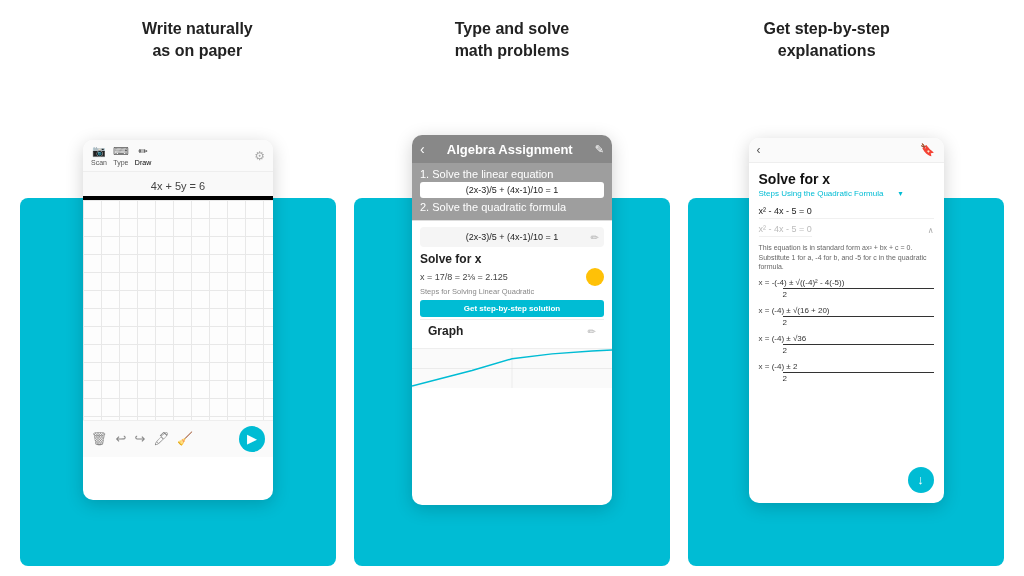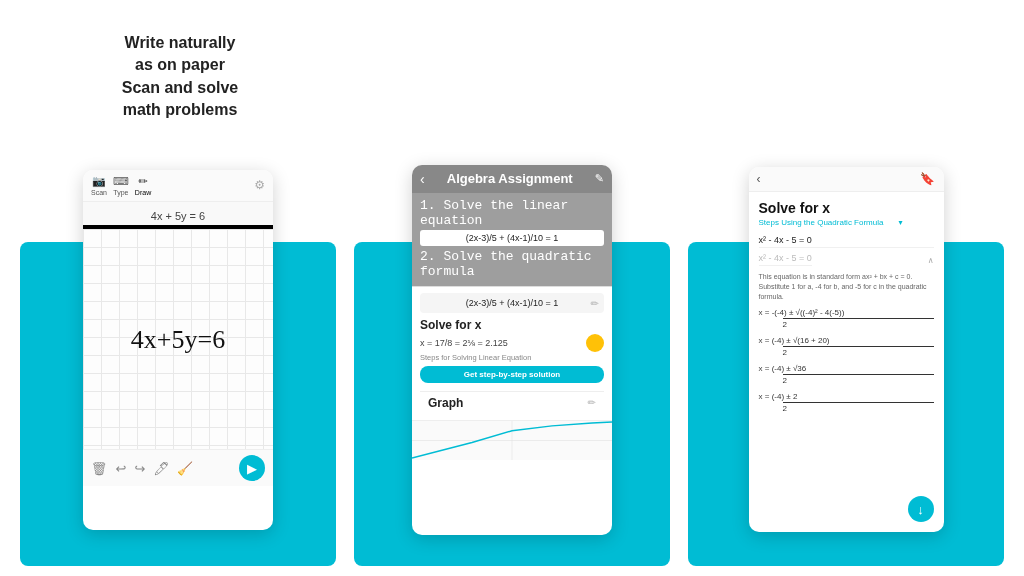--- a/index.html
+++ b/index.html
@@ -9,23 +9,22 @@
       background: #ffffff;
       font-family: 'Segoe UI', Arial, sans-serif;
       display: flex;
       flex-direction: column;
       overflow: hidden;
     }
 
     .top-header {
       display: flex;
       justify-content: space-around;
-      padding: 32px 40px 12px;
+      padding: 18px 40px 12px;
       background: #fff;
-      flex-direction: column;
     }
 
     .header-item {
       text-align: center;
       flex: 1;
       font-size: 16px;
       font-weight: 600;
       color: #222;
       line-height: 1.4;
       max-width: 280px;
@@ -193,24 +192,23 @@
     }
     .p2-edit-icon {
       color: #fff;
       font-size: 11px;
     }
     .phone2-assignment-box {
       background: #9e9e9e;
       padding: 5px 8px;
     }
     .assignment-problem {
-      font-size: 13px;
+      font-size: 11px;
       color: #fff;
       margin-bottom: 2px;
-      font-family: Liberation Mono, monospace;
     }
     .p2-equation-highlight {
       background: #fff;
       border-radius: 3px;
       padding: 3px 6px;
       font-size: 9px;
       color: #222;
       text-align: center;
       margin: 2px 0;
     }
@@ -259,26 +257,26 @@
       display: inline-block;
     }
     .p2-steps-label {
       font-size: 7.5px;
       color: #888;
       margin-bottom: 4px;
     }
     .p2-step-btn {
       background: #00bcd4;
       color: #fff;
-      border-radius: 8px;
+      border-radius: 3px;
       padding: 4px 0;
       text-align: center;
       font-size: 8px;
       font-weight: 600;
-      margin-bottom: 8px;
+      margin-bottom: 2px;
       cursor: pointer;
     }
     .p2-graph-header {
       display: flex;
       align-items: center;
       justify-content: space-between;
       padding: 4px 8px;
       border-top: 1px solid #eee;
     }
     .p2-graph-label {
@@ -379,22 +377,26 @@
   </style>
 </head>
 <body>
 
 <div class="top-header">
   <div class="header-item">
     <span style="white-space:pre-line">Write naturally
 as on paper</span>
   </div>
   <div class="header-item">
-    <span style="white-space:pre-line">Scan and solve
+    <span style="white-space:pre-line">Type and solve
 math problems</span>
+  </div>
+  <div class="header-item">
+    <span style="white-space:pre-line">Get step-by-step
+explanations</span>
   </div>
 </div>
 
 <div class="panels-row">
 
   <div class="panel-wrap">
     <div class="teal-bg"></div>
     <div class="phone phone1">
 
       <div class="phone1-toolbar">
@@ -415,21 +417,20 @@
         <span style="font-size:12px;color:#aaa;">⚙</span>
       </div>
 
       <div class="phone1-typed">
         <div>4x + 5y = 6</div>
       </div>
 
       <div class="phone1-canvas">
         <div class="grid-bg"></div>
         <div class="handwriting">
-          <span class="hw-line">4x+5y=6</span>
         </div>
       </div>
 
       <div class="phone1-bottom">
         <div class="p1-bottom-icons">
           <span>🗑</span>
           <span>↩</span>
           <span>↪</span>
           <span style="font-size:13px;">🖊</span>
           <span style="font-size:13px;">🧹</span>
@@ -462,21 +463,21 @@
       <div class="phone2-solve-section">
         <div class="p2-equation-main">
           <span>(2x-3)/5 + (4x-1)/10 = 1</span>
           <span class="p2-pencil">✏</span>
         </div>
         <div class="p2-solve-label">Solve for x</div>
         <div class="p2-solve-value">
           <span>x = 17/8 = 2⅛ = 2.125</span>
           <span class="p2-yellow-dot"></span>
         </div>
-        <div class="p2-steps-label">Steps for Solving Linear Equation</div>
+        <div class="p2-steps-label">Steps for Solving Linear Quadratic</div>
         <div class="p2-step-btn">Get step-by-step solution</div>
         <div class="p2-graph-header">
           <span class="p2-graph-label">Graph</span>
           <span class="p2-graph-icon">✏</span>
         </div>
       </div>
 
       <div class="p2-graph-area">
         <svg class="graph-svg" viewBox="0 0 200 40" preserveAspectRatio="none">
           <line x1="0" y1="20" x2="200" y2="20" stroke="#ddd" stroke-width="0.5"></line>

